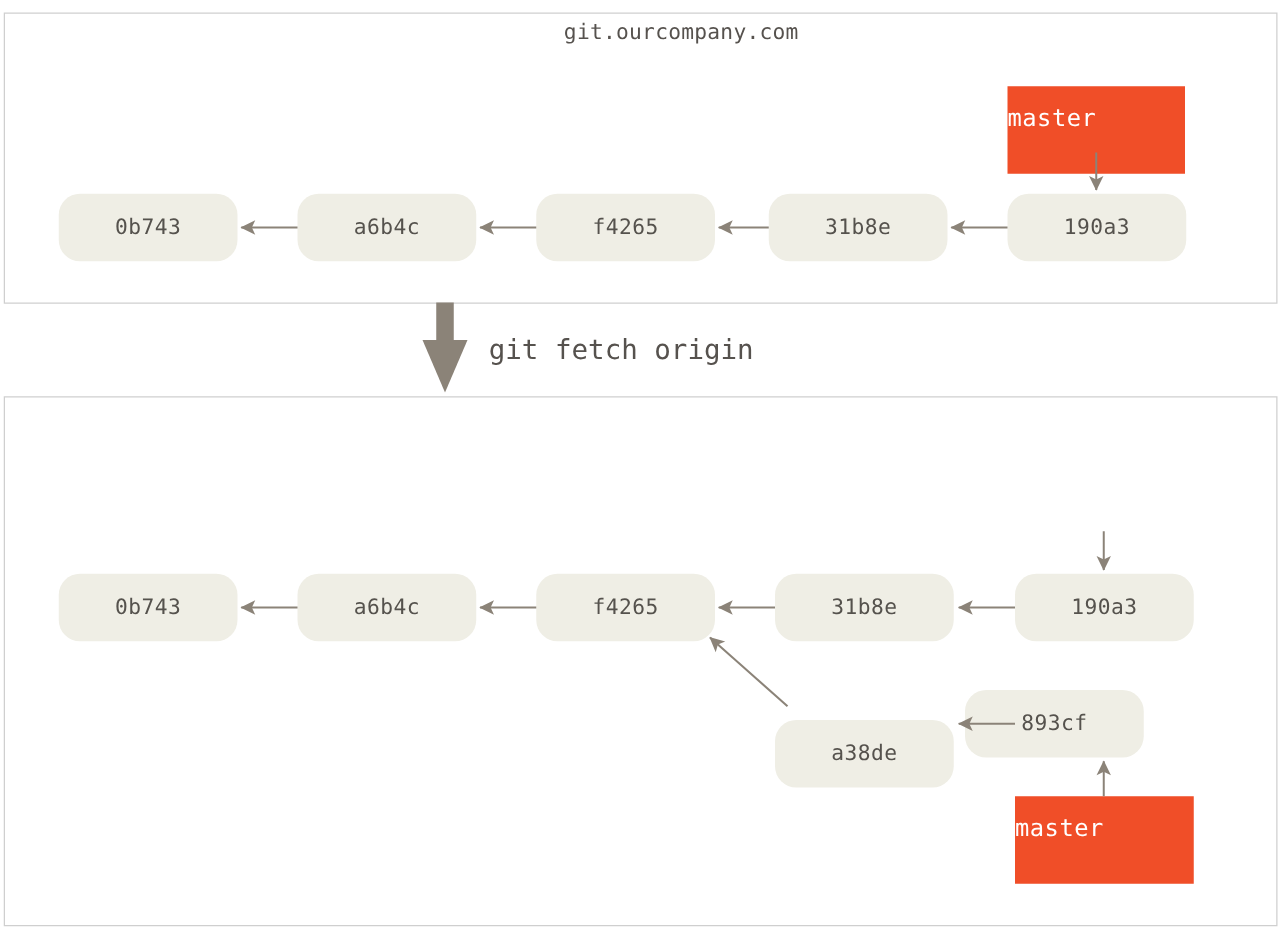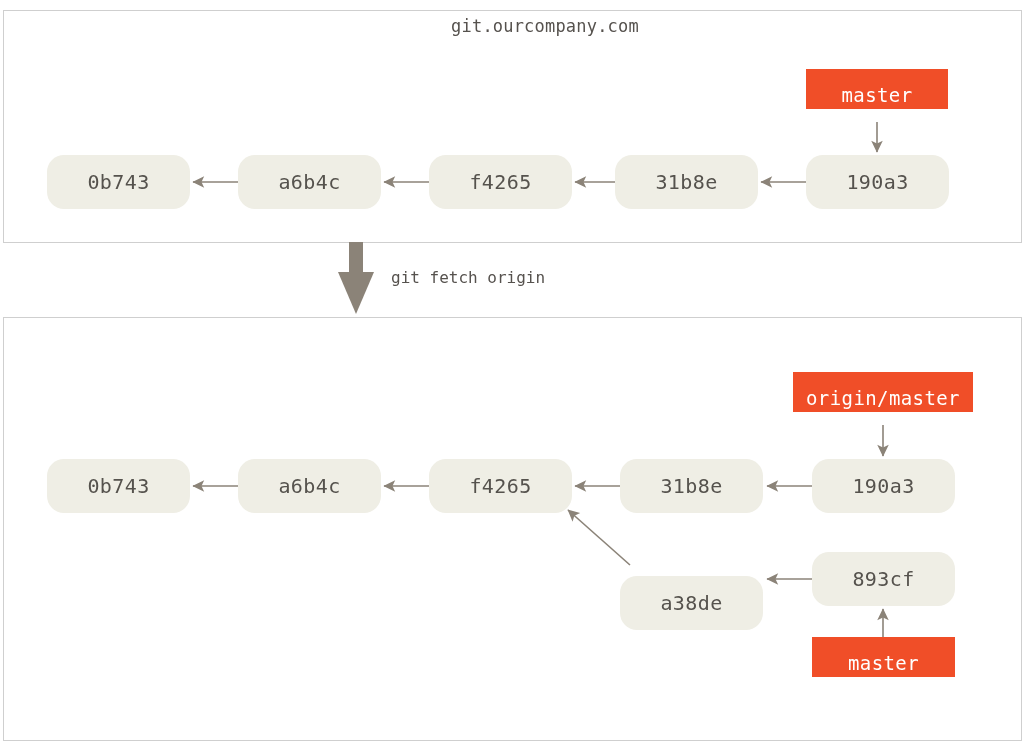--- a/index.html
+++ b/index.html
@@ -40,55 +40,54 @@
   #title-local  { top: 327px; }
 
   
   .commit {
     position: absolute;
     width: 143px;
     height: 54px;
     border-radius: 17px;
     background: #efeee5;
     color: #55524d;
-    font-size: 20px;
+    font-size: 17px;
     line-height: 54px;
     text-align: center;
     letter-spacing: 0.4px;
   }
 
   
   .reflabel {
     position: absolute;
-    height: 40px;
+    height: 70px;
     background: #f04e28;
     color: #ffffff;
     font-size: 19px;
     line-height: 53px;
-    text-align: center;
     letter-spacing: 0.4px;
   }
 
   
   #arrows {
     position: absolute;
     left: 0;
     top: 0;
     width: 1026px;
     height: 747px;
     pointer-events: none;
   }
 
   
   #fetch-caption {
     position: absolute;
     left: 391px;
     top: 268px;
     color: #56524e;
-    font-size: 16px;
+    font-size: 22px;
     white-space: nowrap;
   }
 </style>
 </head>
 <body>
 
 <div id="stage">
 
   <div class="panel" id="panel-remote"></div>
   <div class="panel-title" id="title-remote">git.ourcompany.com</div>
@@ -98,30 +97,29 @@
   <div class="commit" style="left:47px;  top:155px;">0b743</div>
   <div class="commit" style="left:238px; top:155px;">a6b4c</div>
   <div class="commit" style="left:429px; top:155px;">f4265</div>
   <div class="commit" style="left:615px; top:155px;">31b8e</div>
   <div class="commit" style="left:806px; top:155px;">190a3</div>
 
   <div id="fetch-caption">git fetch origin</div>
 
   <div class="panel" id="panel-local"></div>
 
-  <div class="reflabel" id="ref-origin-master" style="left:793px; top:372px; width:180px;">origin/master</div>
 
   <div class="commit" style="left:47px;  top:459px;">0b743</div>
   <div class="commit" style="left:238px; top:459px;">a6b4c</div>
   <div class="commit" style="left:429px; top:459px;">f4265</div>
   <div class="commit" style="left:620px; top:459px;">31b8e</div>
   <div class="commit" style="left:812px; top:459px;">190a3</div>
 
   <div class="commit" style="left:620px; top:552px;margin-top:24px;">a38de</div>
-  <div class="commit" style="left:812px; top:552px;">893cf</div>
+  <div class="commit" style="left:772px; top:552px;">893cf</div>
 
   <div class="reflabel" id="ref-local-master" style="left:812px; top:637px; width:143px;">master</div>
 
   <svg id="arrows" viewBox="0 0 1026 747">
     <defs>
       <marker id="ah" markerWidth="9" markerHeight="9" refX="7.6" refY="4.5" orient="auto" markerUnits="strokeWidth">
         <path d="M0.6,0.9 L8,4.5 L0.6,8.1 L2.3,4.5 Z" fill="#8b8378"></path>
       </marker>
     </defs>
 

